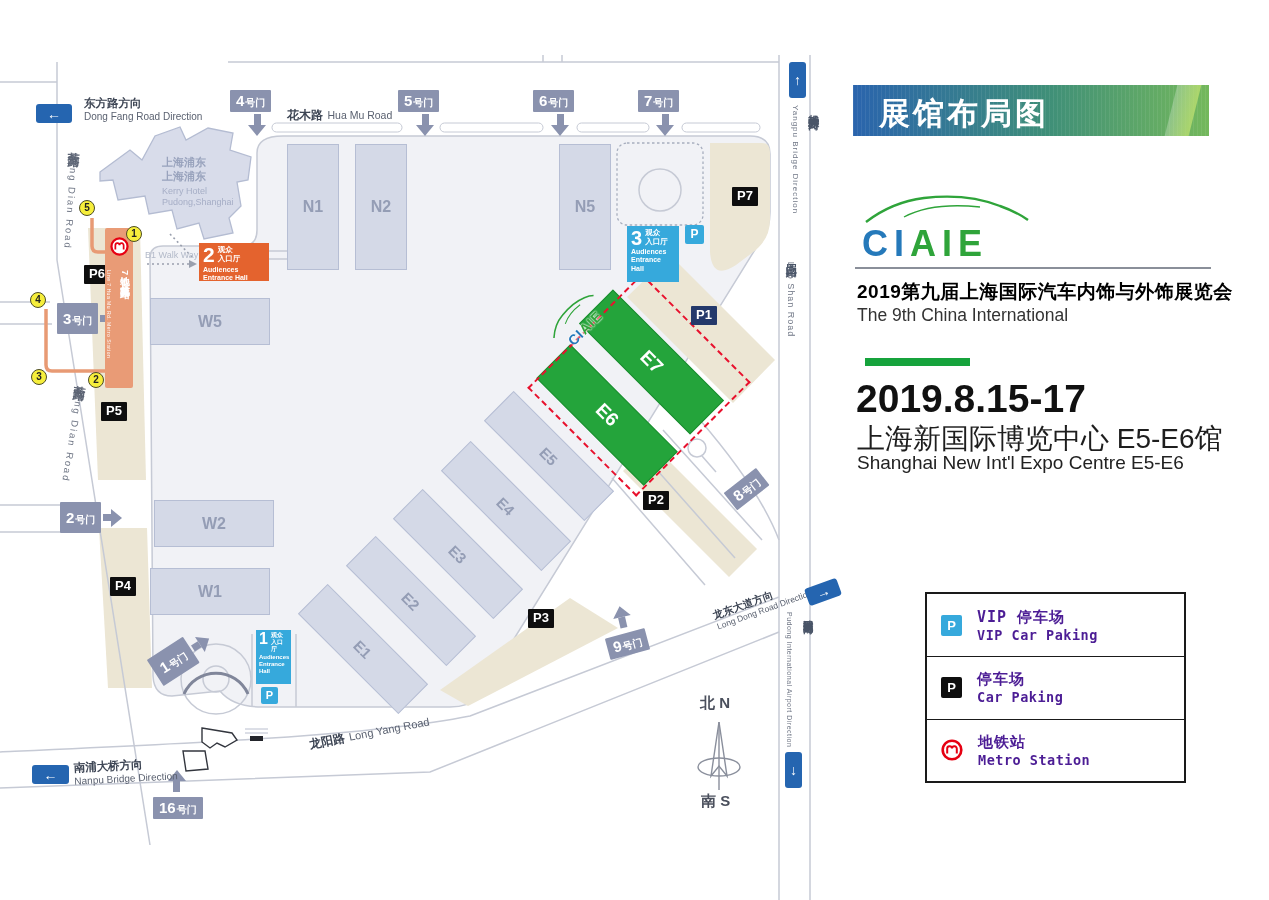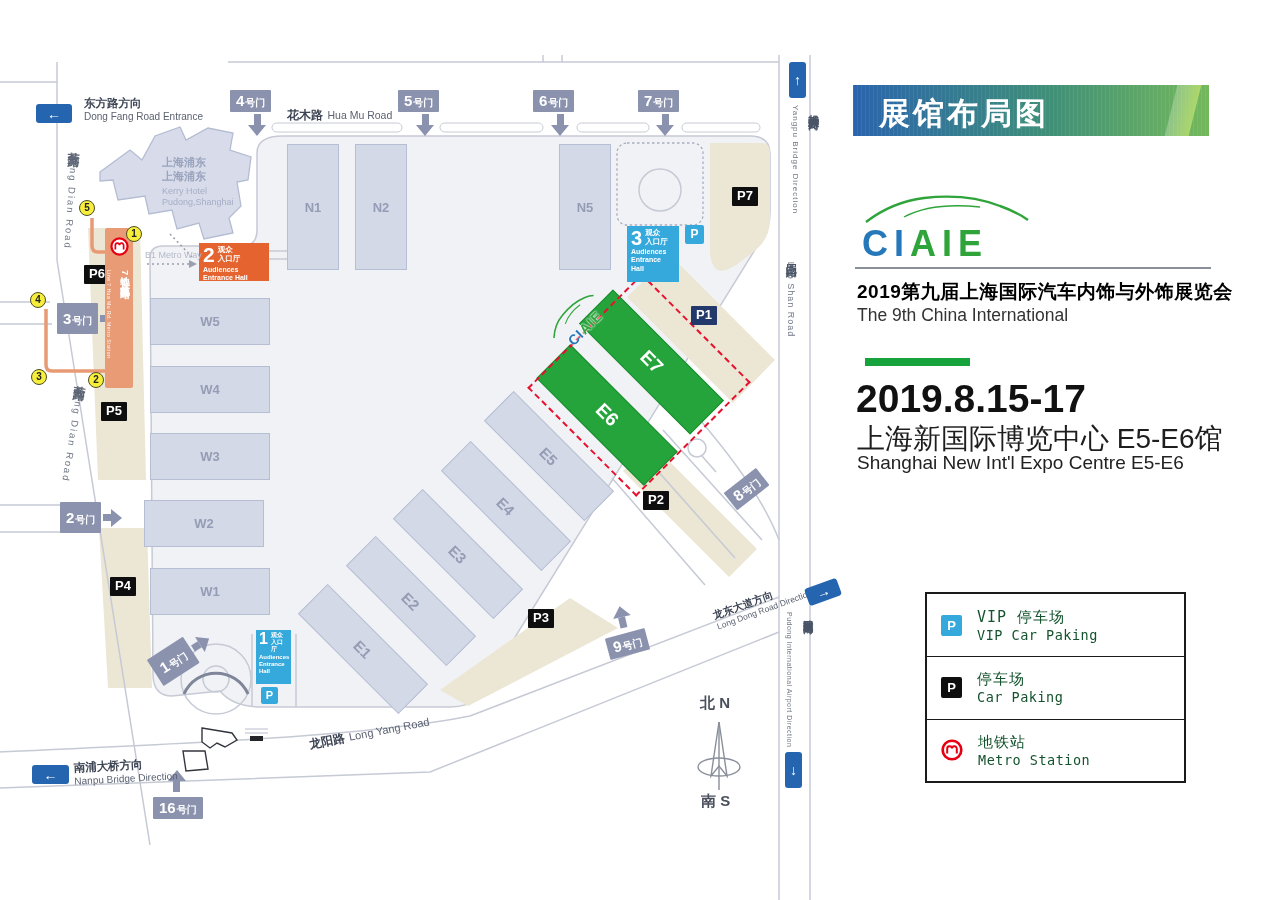--- a/index.html
+++ b/index.html
@@ -2,21 +2,21 @@
 <html><head>
 <meta charset="utf-8">
 <style>
   html,body{margin:0;padding:0;background:#ffffff;}
   #stage{position:relative;width:1269px;height:900px;background:#fff;overflow:hidden;
          font-family:"Liberation Sans",sans-serif;}
   .abs{position:absolute;}
   
   .hall{position:absolute;display:flex;align-items:center;justify-content:center;
         background:#d4d9e7;border:1.5px solid #b6bed4;color:#949db5;
-        font-weight:bold;font-size:13px;}
+        font-weight:bold;font-size:16px;}
   .ehall{transform:rotate(45deg);font-size:15px;}
   .ghall{position:absolute;display:flex;align-items:center;justify-content:center;
          background:#24a43b;border:1px solid #1c8f31;color:#fff;font-weight:bold;
          font-size:19px;transform:rotate(45deg);}
   
   .ptag{position:absolute;background:#0e0e0e;color:#fff;font-weight:bold;font-size:13px;
         padding:1px 5px 2px;border-radius:1px;line-height:1.2;}
   .ptag.navy{background:#24396b;}
   
   .gate{position:absolute;display:flex;align-items:center;}
@@ -60,21 +60,21 @@
     background:repeating-linear-gradient(90deg,rgba(255,255,255,0.07) 0 1px,rgba(0,0,0,0) 1px 4px),
                linear-gradient(90deg,#2a64ad 0%,#3f8f78 55%,#74b85c 100%);}
   .banner .t{font-size:31px;font-weight:bold;letter-spacing:3px;padding:8px 0 0 26px;}
   .banner .shine{position:absolute;right:14px;top:0;bottom:0;width:24px;
     background:linear-gradient(90deg,rgba(255,255,255,0.25),rgba(186,222,110,0.8));
     transform:skewX(-14deg);}
   .legend{position:absolute;left:925px;top:592px;width:261px;height:191px;
           border:2px solid #1a1a1a;box-sizing:border-box;background:#fff;}
   .lrow{display:flex;align-items:center;gap:15px;height:62.3px;padding-left:14px;box-sizing:border-box;}
   .lrow + .lrow{border-top:1.5px solid #1a1a1a;}
-  .ltxt{font-family:"DejaVu Sans Mono","DejaVu Sans",monospace;color:#14532d;}
+  .ltxt{font-family:"DejaVu Sans Mono","DejaVu Sans",monospace;color:#4c1d95;font-weight:bold;}
   .lcn{font-size:15px;letter-spacing:1px;}
   .len{font-size:13.5px;letter-spacing:0.5px;}
   .licoP{width:21px;height:21px;color:#fff;font-weight:bold;font-size:13px;line-height:21px;
          text-align:center;border-radius:2px;}
   
   .mstrip{position:absolute;left:105px;top:228px;width:28px;height:160px;background:#e99b76;
           border-radius:2px;}
   .mstrip .cnv{position:absolute;right:2px;top:40px;writing-mode:vertical-rl;color:#fff;
                font-size:9.5px;font-weight:bold;letter-spacing:1px;}
   .mstrip .env{position:absolute;left:1px;top:42px;writing-mode:vertical-rl;color:#fff;
@@ -159,27 +159,21 @@
   <div class="hall" style="left:355px;top:144px;width:50px;height:124px">
       <span>N2</span>
     </div>
   <div class="hall" style="left:559px;top:144px;width:50px;height:124px">
       <span>N5</span>
     </div>
 
   <div class="hall" style="left:150px;top:298px;width:118px;height:45px">
       <span>W5</span>
     </div>
-  <div class="hall" style="left:150px;top:366px;width:118px;height:45px">
-      <span>W4</span>
-    </div>
-  <div class="hall" style="left:150px;top:433px;width:118px;height:45px">
-      <span>W3</span>
-    </div>
-  <div class="hall" style="left:144px;top:500px;width:118px;height:45px">
+  <div class="hall" style="left:154px;top:500px;width:118px;height:45px">
       <span>W2</span>
     </div>
   <div class="hall" style="left:150px;top:568px;width:118px;height:45px">
       <span>W1</span>
     </div>
 
   <div class="hall ehall" style="left:292px;top:628px;width:140px;height:40px">
       <span>E1</span>
     </div>
   <div class="hall ehall" style="left:340px;top:580px;width:140px;height:40px">
@@ -348,21 +342,21 @@
   </div>
   <div class="circnum" style="left:126px;top:226px">1</div>
   <div class="circnum" style="left:88px;top:372px">2</div>
   <div class="circnum" style="left:31px;top:369px">3</div>
   <div class="circnum" style="left:30px;top:292px">4</div>
   <div class="circnum" style="left:79px;top:200px">5</div>
 
   <div class="barrow" style="left:36px;top:104px;width:36px;height:19px">←</div>
   <div class="roadlbl" style="left:84px;top:97px">
     <div class="c">东方路方向</div>
-    <div class="e">Dong Fang Road Entrance</div>
+    <div class="e">Dong Fang Road Direction</div>
   </div>
   <div class="roadlbl" style="left:287px;top:104px">
     <span class="c" style="font-size:12px">花木路</span>
     <span class="e" style="font-size:10.5px">Hua Mu Road</span>
   </div>
   <div class="vtx" style="left:60px;top:142px;height:155px;transform:rotate(4deg)">
     <span class="c">芳甸路</span><span class="e"> </span><span class="e">Fang Dian Road</span>
   </div>
   <div class="vtx" style="left:64px;top:375px;height:130px;transform:rotate(9deg);font-size:9px">
     <span class="c">芳甸路</span><span class="e"> </span><span class="e">Fang Dian Road</span>
@@ -392,21 +386,21 @@
   <div class="vtx" style="left:780px;top:612px;height:170px;letter-spacing:0.5px">
     <span class="c" style="font-size:10px;color:#4a5568">浦东国际机场方向</span><br>
     <span class="e" style="font-size:7px">Pudong International Airport Direction</span>
   </div>
   <div class="barrow" style="left:785px;top:752px;width:17px;height:36px">↓</div>
 
   <div class="hotlbl" style="left:162px;top:156px">
     <div style="font-size:11px;font-weight:bold;color:#99a3bd"><span>上海浦东</span><br><span>上海浦东</span></div>
     <div style="font-size:9px;color:#a6aec6;margin-top:2px"><span>Kerry Hotel</span><br><span>Pudong,Shanghai</span></div>
   </div>
-  <div class="abs" style="left:145px;top:250px;font-size:9px;color:#b3bac9">B1 Metro Way</div>
+  <div class="abs" style="left:145px;top:250px;font-size:9px;color:#b3bac9">B1 Walk Way</div>
 
   <div class="abs" style="left:700px;top:694px;font-size:15px;font-weight:bold;color:#4a4f5c">北 N</div>
   <div class="abs" style="left:701px;top:792px;font-size:15px;font-weight:bold;color:#4a4f5c">南 S</div>
 
   <div class="banner">
     <div class="t">展馆布局图</div>
     <div class="shine"></div>
   </div>
 
   <div class="abs" style="left:862px;top:190px;width:175px;text-align:left">

